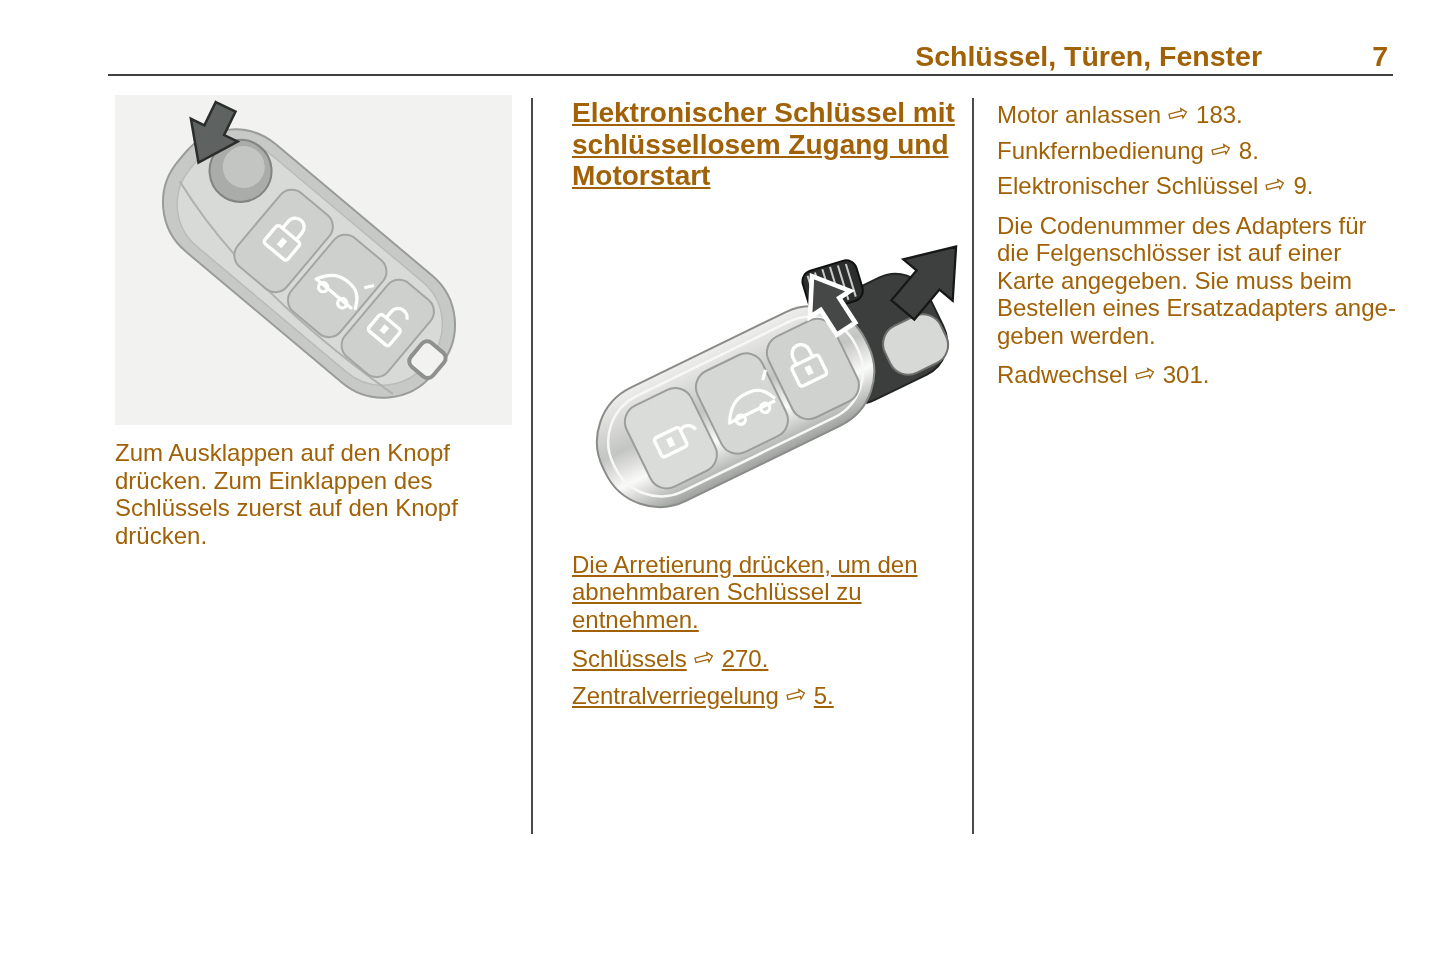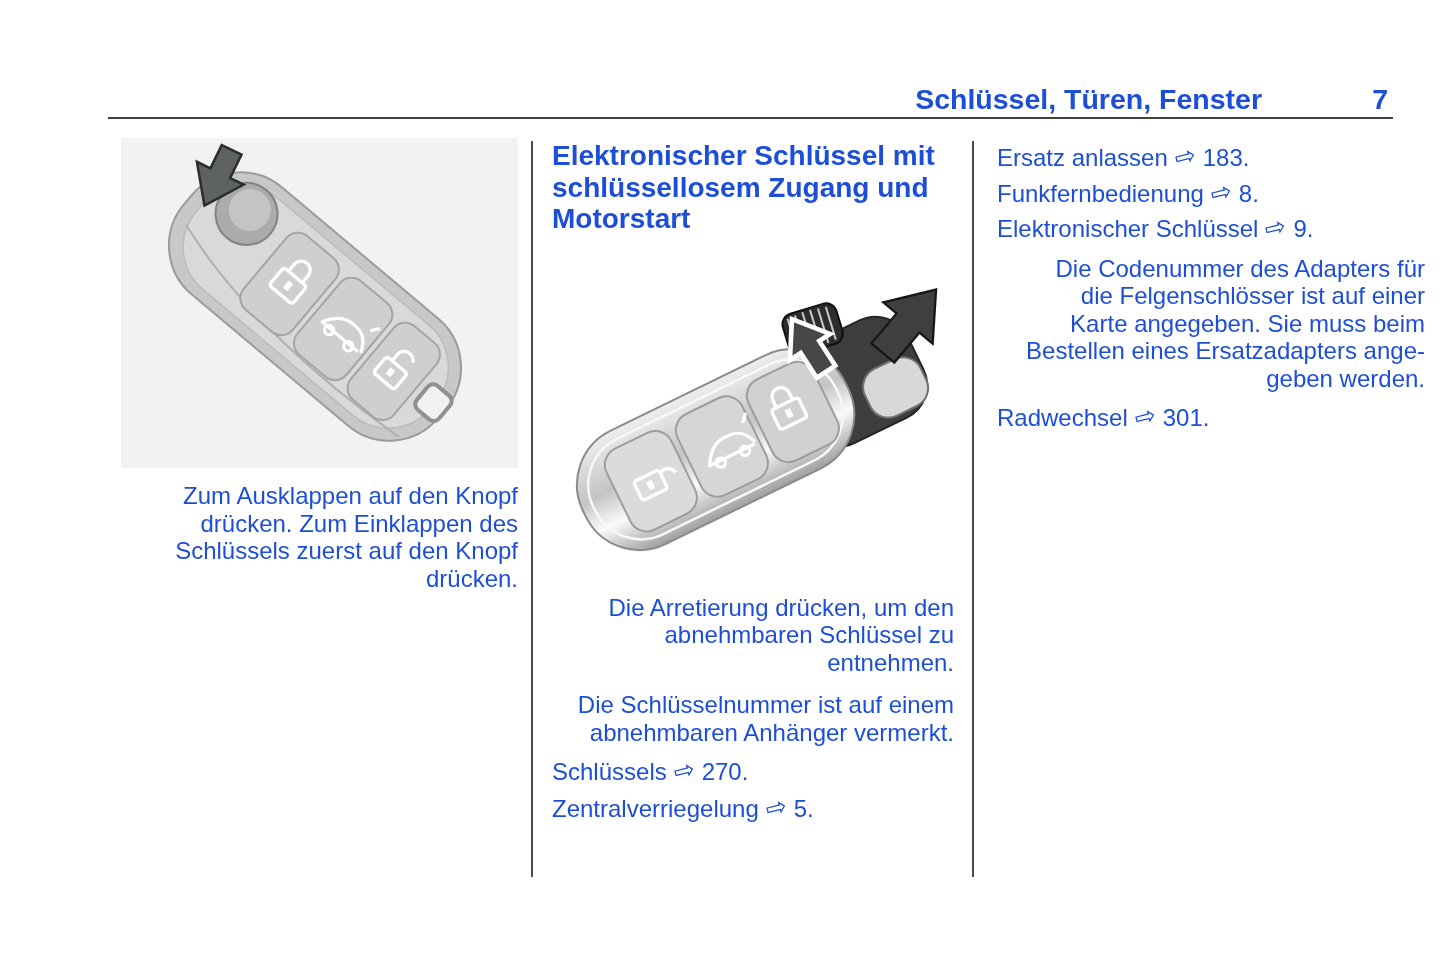--- a/index.html
+++ b/index.html
@@ -1,23 +1,22 @@
 <!DOCTYPE html>
 <html><head>
 <meta charset="utf-8">
 <style>
   html,body{margin:0;padding:0;background:#ffffff;}
   .page{
     position:relative;
     width:1445px;height:834px;
     background:#ffffff;
     font-family:"Liberation Sans", sans-serif;
-    color:#1d4ed8;
+    color:#a16207;
     overflow:hidden;
-    margin-top:43px;
   }
   
   .section-title{
     position:absolute;top:40px;right:183px;
     font-size:28.5px;font-weight:bold;line-height:32px;white-space:nowrap;
   }
   .page-number{
     position:absolute;top:40px;right:57px;
     font-size:28.5px;font-weight:bold;line-height:32px;
   }
@@ -26,25 +25,25 @@
     background:#3f403f;
   }
   
   .vsep{
     position:absolute;top:98px;height:824px;width:2px;background:#4a4b4a;
   }
   .vsep.s1{left:531px;}
   .vsep.s2{left:972px;}
   
   .col{position:absolute;top:95px;}
-  .col1{left:121px;width:397px;}
-  .col2{left:552px;width:402px;}
+  .col1{left:115px;width:397px;}
+  .col2{left:572px;width:402px;text-decoration:underline;}
   .col3{left:997px;width:428px;top:101px;}
   .txt{
-    font-size:24px;line-height:27.5px;margin:0;white-space:pre-line;text-align:right;
+    font-size:24px;line-height:27.5px;margin:0;white-space:pre-line;
   }
   h2.hd{
     font-size:28px;line-height:31.5px;font-weight:bold;margin:2px 0 0 0;white-space:pre-line;
   }
   h3.subhd{
     font-size:27px;line-height:30px;font-weight:bold;margin:19px 0 0 0;
   }
   figure{margin:0;padding:0;}
   .fig1{width:397px;height:330px;}
   .fig2{width:410px;height:332px;margin-top:18px;}
@@ -186,30 +185,28 @@
         <g transform="translate(356,70) rotate(40) scale(1.15)">
           <path d="M0 -38 L28 0 H13 V34 H-13 V0 H-28 Z" fill="#3e403f" stroke="#161716" stroke-width="2"></path>
         </g>
       </svg>
     </figure>
 
     <p class="txt p-after-fig">Die Arretierung drücken, um den
 abnehmbaren Schlüssel zu entnehmen.</p>
 
 
-    <p class="txt p1">Die Schlüsselnummer ist auf einem
-abnehmbaren Anhänger vermerkt.</p>
 
     <p class="ref"><span>Schlüssels</span><span class="arw">⇨</span><span>270.</span></p>
     <p class="ref tight"><span>Zentralverriegelung</span><span class="arw">⇨</span><span>5.</span></p>
   </div>
 
   <div class="col col3">
     <div class="ref-list">
-      <p class="ref"><span>Ersatz anlassen</span><span class="arw">⇨</span><span>183.</span></p>
+      <p class="ref"><span>Motor anlassen</span><span class="arw">⇨</span><span>183.</span></p>
       <p class="ref"><span>Funkfernbedienung</span><span class="arw">⇨</span><span>8.</span></p>
       <p class="ref"><span>Elektronischer Schlüssel</span><span class="arw">⇨</span><span>9.</span></p>
     </div>
 
     <p class="txt p2">Die Codenummer des Adapters für
 die Felgenschlösser ist auf einer
 Karte angegeben. Sie muss beim
 Bestellen eines Ersatzadapters ange-
 geben werden.</p>
 

